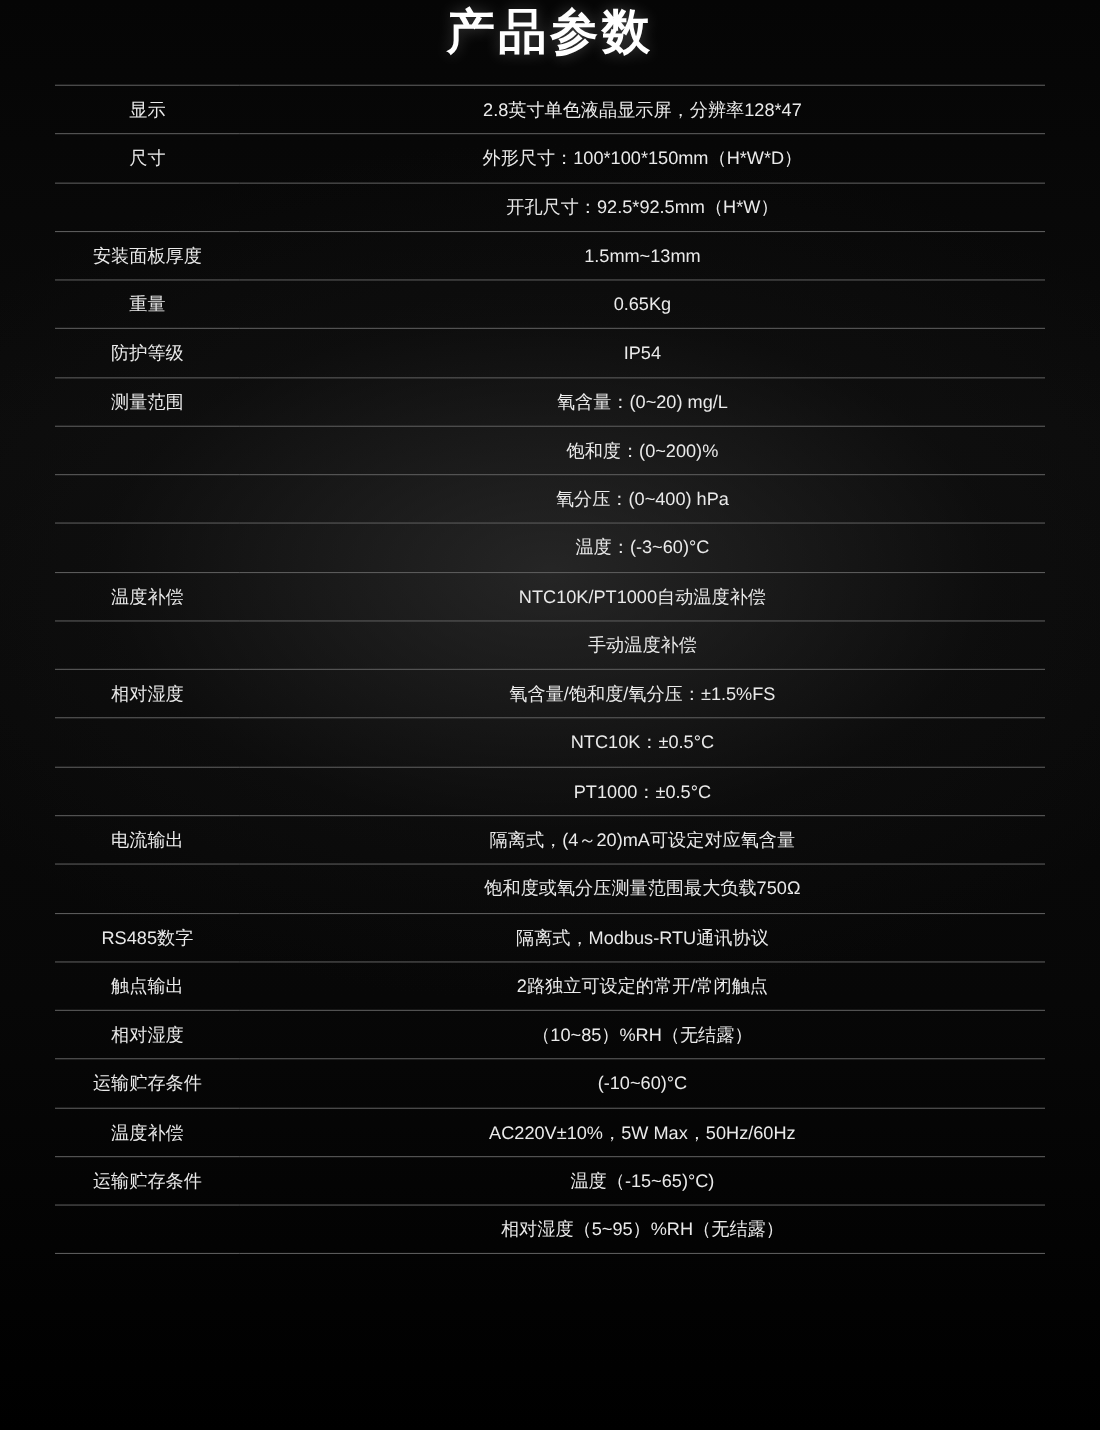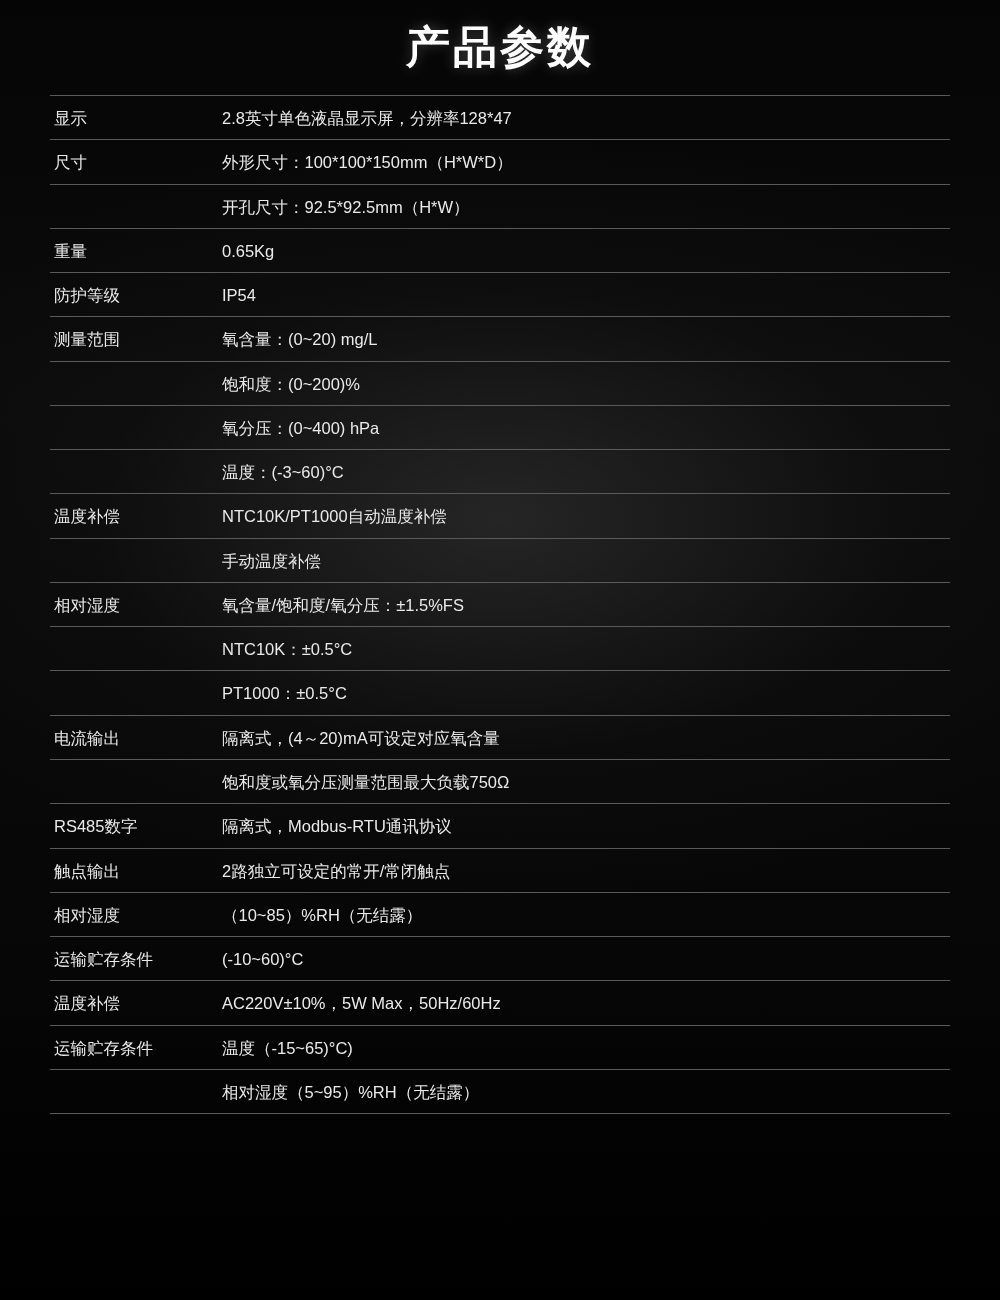--- a/index.html
+++ b/index.html
@@ -29,37 +29,37 @@
     width: 1000px;
     height: 1300px;
     box-sizing: border-box;
   }
   .title {
     text-align: center;
     font-size: 44px;
     font-weight: bold;
     letter-spacing: 3px;
     color: #ffffff;
-    padding-top: 18px;
     padding-bottom: 18px;
     text-shadow: 0 0 14px rgba(255,255,255,0.25);
   }
   table.spec {
     width: 900px;
     margin: 0 auto;
     border-collapse: collapse;
     table-layout: fixed;
   }
   table.spec td {
     border-bottom: 1px solid #5a5a5a;
     padding: 11px 4px 10px 4px;
     vertical-align: middle;
     font-size: 16.5px;
     line-height: 1.35;
     color: #eaeaea;
+    text-align: center;
   }
   td.label {
     width: 160px;
     padding-left: 6px;
     white-space: nowrap;
   }
   td.value {
     padding-left: 14px;
   }
   tr.first-row td {
@@ -81,20 +81,24 @@
           <td class="label">显示</td>
           <td class="value">2.8英寸单色液晶显示屏，分辨率128*47</td>
         </tr>
         <tr>
           <td class="label">尺寸</td>
           <td class="value">外形尺寸：100*100*150mm（H*W*D）</td>
         </tr>
         <tr>
           <td class="label"></td>
           <td class="value">开孔尺寸：92.5*92.5mm（H*W）</td>
+        </tr>
+        <tr>
+          <td class="label">安装面板厚度</td>
+          <td class="value">1.5mm~13mm</td>
         </tr>
         <tr>
           <td class="label">重量</td>
           <td class="value">0.65Kg</td>
         </tr>
         <tr>
           <td class="label">防护等级</td>
           <td class="value">IP54</td>
         </tr>
         <tr>

